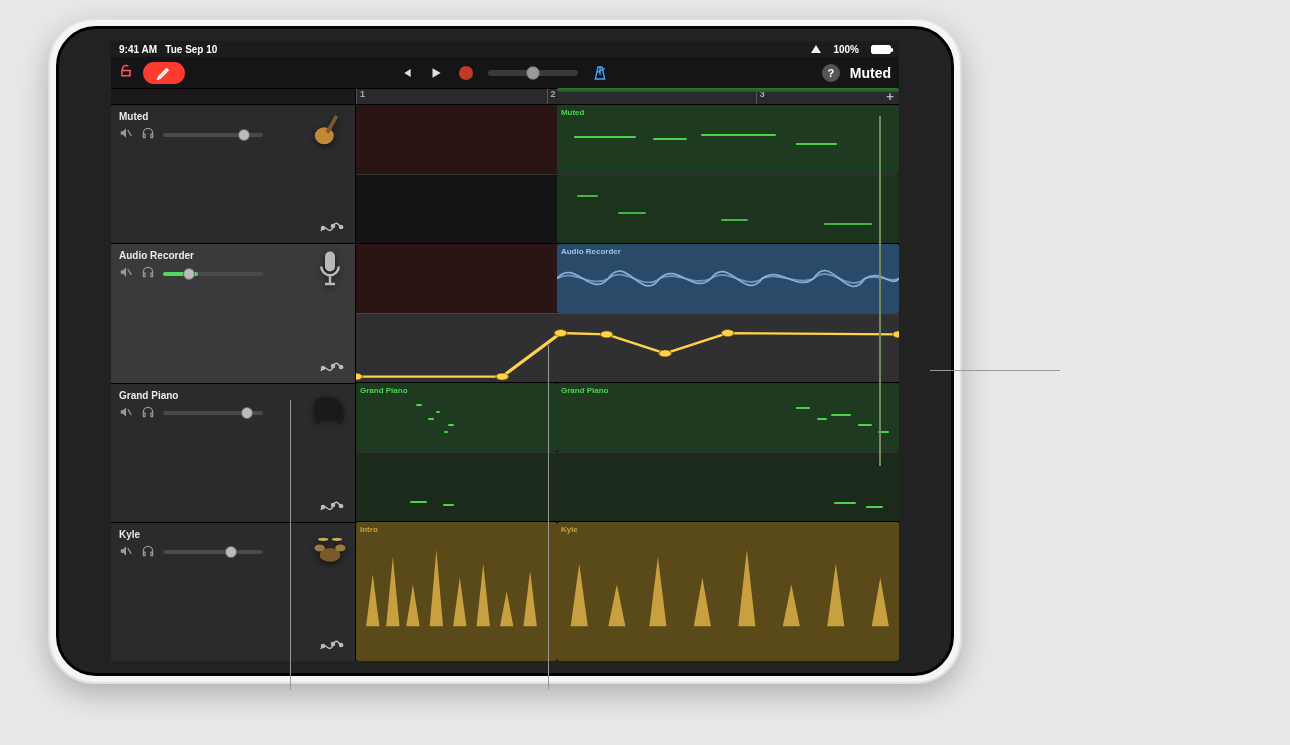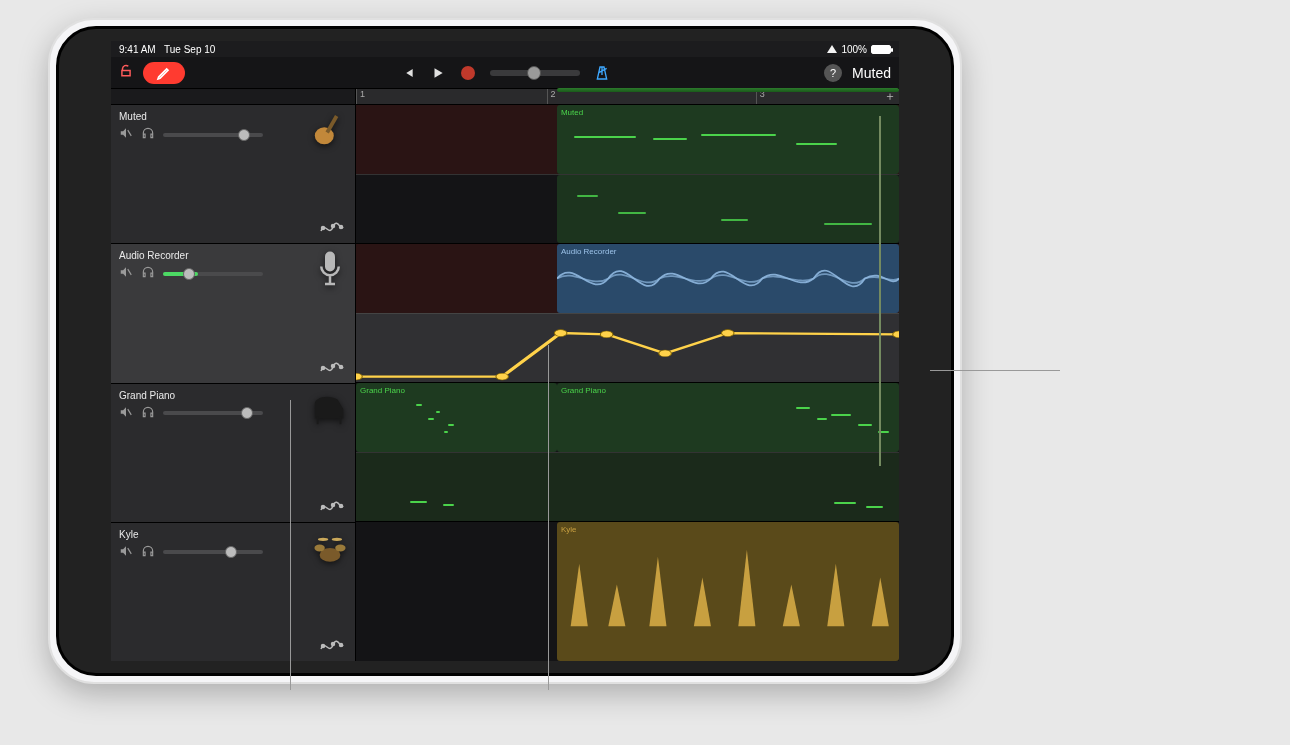--- a/index.html
+++ b/index.html
@@ -7,35 +7,35 @@
     --muted:#2a1414; --green-region:#1e3a20; --green-label:#4bd34b;
     --blue-region:#2a4a6a; --blue-label:#9cc2e8; --yellow-region:#5a4a1a;
     --yellow-label:#c8a040; --ruler:#2a2a2c; --accent-red:#ff3b30;
     --accent-blue:#3ea8ff; --line-yellow:#ffd24a; --point-yellow:#ffd24a;
     --divider:#3a3a3c;
   }
   *{box-sizing:border-box;font-family:-apple-system,Helvetica,Arial,sans-serif;}
   body{margin:0;background:#e8e8e8;width:1290px;height:745px;position:relative;}
   .device{position:absolute;left:48px;top:18px;width:914px;height:666px;
     border-radius:46px;background:#f5f5f7;border:2px solid #e0e0e0;
-    box-shadow:0 10px 30px rgba(0,0,0,.25);}
+    box-shadow:0 10px 30px rgba(0,0,0,.25);font-weight:bold;}
   .device-inner{position:absolute;inset:6px;border-radius:40px;background:#222;overflow:hidden;
     border:3px solid #000;}
   .camera{position:absolute;left:18px;top:50%;width:7px;height:7px;border-radius:50%;
     background:#555;transform:translateY(-50%);}
   .home-btn{position:absolute;right:-6px;top:50%;transform:translate(-50%,-50%);
     width:52px;height:52px;border-radius:50%;
     background:radial-gradient(circle,#fff 60%,#d0d0d0 62%,#e8e8e8 100%);
     border:1px solid #c8c8c8;}
   .screen{position:absolute;left:52px;right:52px;top:12px;bottom:12px;background:var(--bg);
     display:flex;flex-direction:column;font-size:12px;color:var(--text);}
   
   .status{height:16px;display:flex;align-items:center;justify-content:space-between;
     padding:0 8px;font-size:10px;color:#fff;}
-  .status .right{display:flex;align-items:center;gap:4px;}
+  .status .right{display:flex;align-items:center;gap:12px;}
   .batt{width:20px;height:9px;border:1px solid #fff;border-radius:2px;position:relative;}
   .batt::after{content:"";position:absolute;right:-3px;top:2px;width:2px;height:4px;background:#fff;border-radius:1px;}
   .batt span{display:block;height:100%;width:100%;background:#fff;}
   .wifi{width:0;height:0;border-left:5px solid transparent;border-right:5px solid transparent;
     border-bottom:8px solid #fff;transform:rotate(0);opacity:.95;}
   
   .toolbar{height:32px;display:flex;align-items:center;padding:0 8px;gap:10px;
     background:#151517;border-bottom:1px solid #000;}
   .lock{color:#ff6b6b;font-size:14px;}
   .edit-pill{width:42px;height:22px;border-radius:11px;background:var(--accent-red);
@@ -369,20 +369,35 @@
                   <div class="midi-note" style="left:16%;width:2%;top:75%"></div>
                   <div class="midi-note" style="left:88%;width:4%;top:72%"></div>
                   <div class="midi-note" style="left:94%;width:3%;top:78%"></div>
                 </div>
               </div>
             </div>
 
             <div class="arow" style="border-bottom:none">
               <div class="arow-inner">
                 <div style="position:relative;height:100%">
+                  <div class="region yellow" style="left:0;width:37%;top:0;bottom:0">
+                    <div class="label">Intro</div>
+                    <svg viewBox="0 0 120 40" preserveAspectRatio="none">
+                      <g fill="#c8a040">
+                        <polygon points="6,30 10,15 14,30"></polygon>
+                          <polygon points="18,30 22,10 26,30"></polygon>
+                        <polygon points="30,30 34,18 38,30"></polygon>
+                          <polygon points="44,30 48,8 52,30"></polygon>
+                        <polygon points="58,30 62,16 66,30"></polygon>
+                          <polygon points="72,30 76,12 80,30"></polygon>
+                        <polygon points="86,30 90,20 94,30"></polygon>
+                          <polygon points="100,30 104,14 108,30"></polygon>
+                      </g>
+                    </svg>
+                  </div>
                   <div class="region yellow" style="left:37%;right:0;top:0;bottom:0">
                     <div class="label">Kyle</div>
                     <svg viewBox="0 0 200 40" preserveAspectRatio="none">
                       <g fill="#c8a040">
                         <polygon points="8,30 13,12 18,30"></polygon>
                           <polygon points="30,30 35,18 40,30"></polygon>
                         <polygon points="54,30 59,10 64,30"></polygon>
                           <polygon points="80,30 85,16 90,30"></polygon>
                         <polygon points="106,30 111,8 116,30"></polygon>
                           <polygon points="132,30 137,18 142,30"></polygon>

